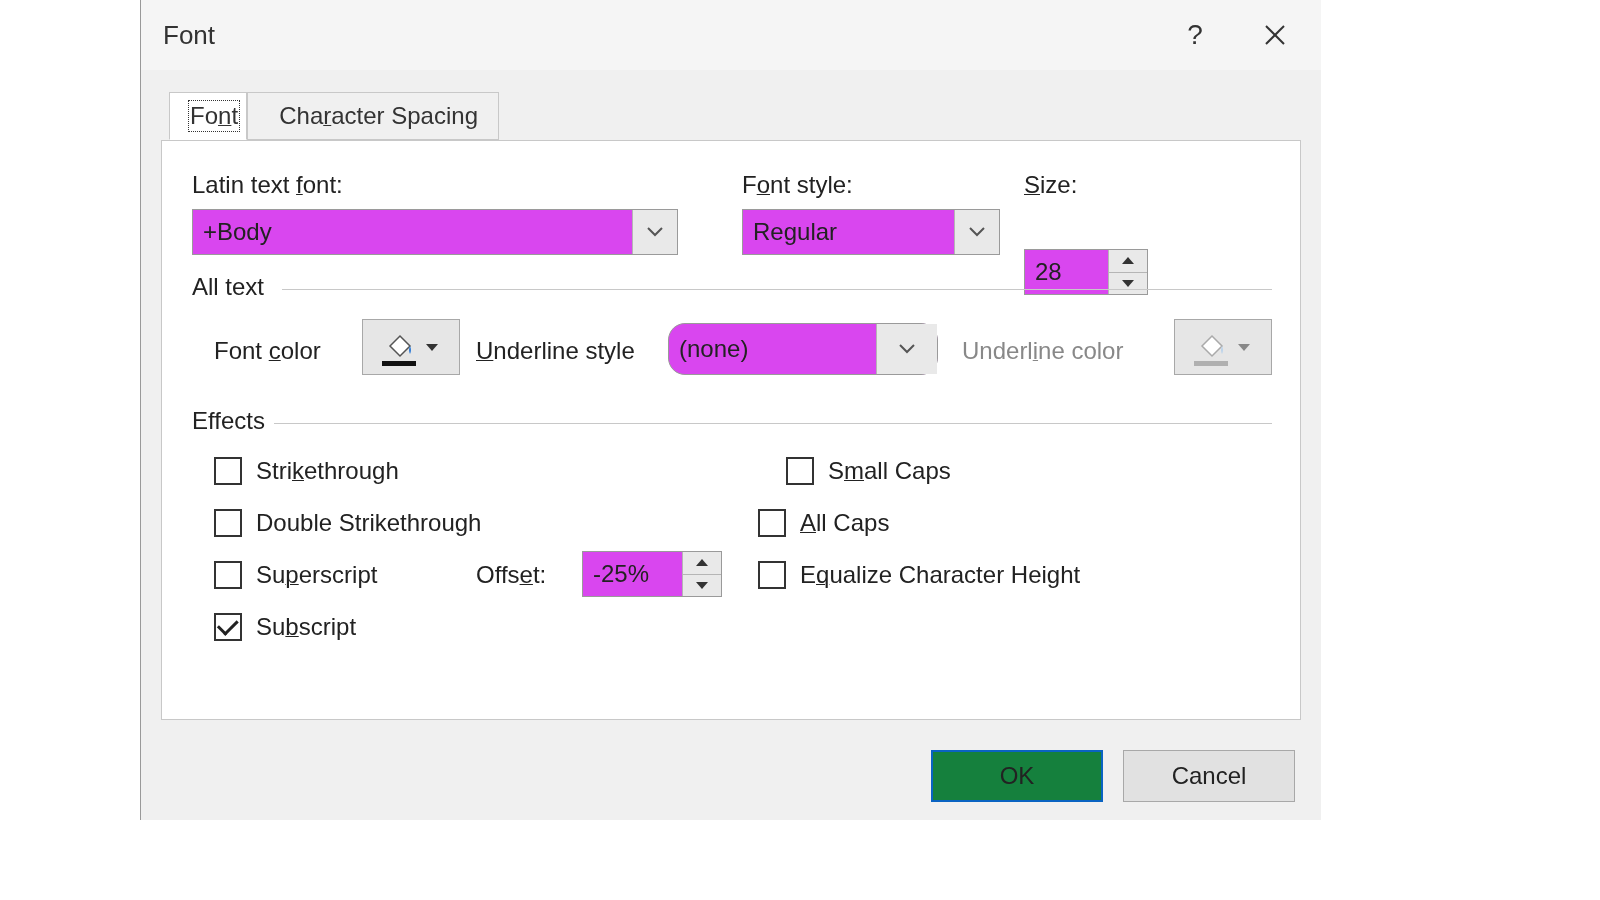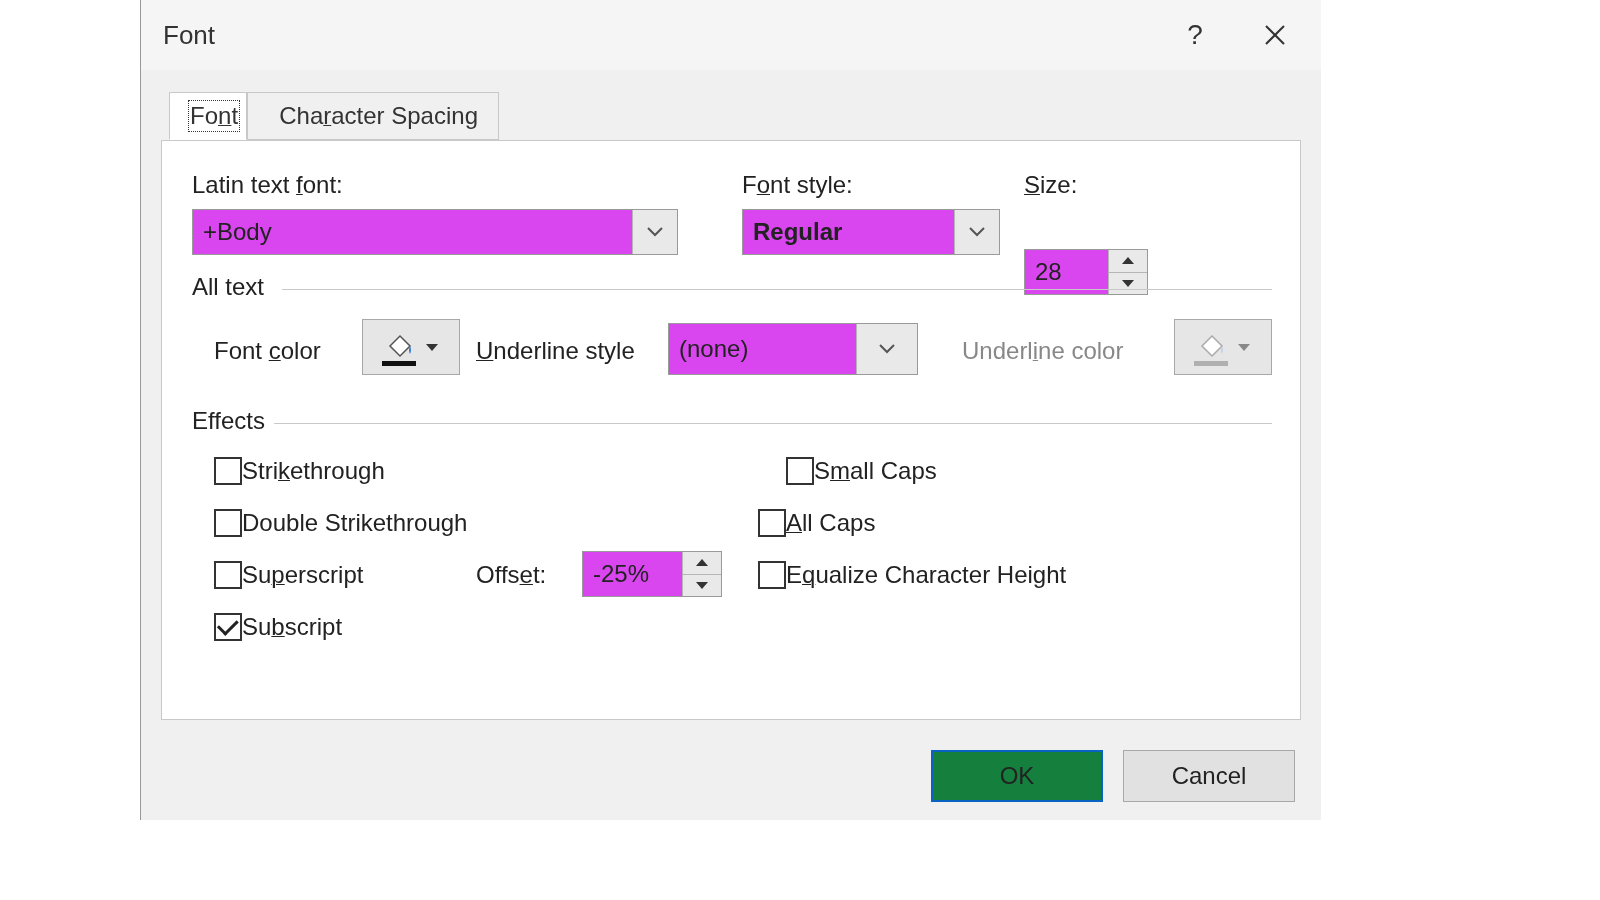--- a/index.html
+++ b/index.html
@@ -172,21 +172,21 @@
   .group-line {
     position: absolute;
     height: 1px;
     background: #c8c8c8;
   }
 
   .checkbox {
     position: absolute;
     display: flex;
     align-items: center;
-    gap: 0;
+    gap: 14px;
     font-size: 24px;
   }
   .cbox {
     width: 28px; height: 28px;
     border: 2px solid #333;
     box-sizing: border-box;
     background: #fff;
     display: flex; align-items: center; justify-content: center;
   }
   .cbox.checked::after {
@@ -256,21 +256,21 @@
 
     <div class="combo" style="left:30px; top:68px; width:486px;">
       <div class="val">+Body</div>
       <div class="ddbtn">
         <svg width="18" height="12" viewBox="0 0 18 12">
             <polyline points="2,2 9,9 16,2" fill="none" stroke="#555" stroke-width="2"></polyline>
           </svg>
       </div>
     </div>
 
-    <div class="combo" style="left:580px; top:68px; width:258px;font-weight:bold;">
+    <div class="combo" style="left:580px; top:68px; width:258px;">
       <div class="val">Regular</div>
       <div class="ddbtn">
         <svg width="18" height="12" viewBox="0 0 18 12">
             <polyline points="2,2 9,9 16,2" fill="none" stroke="#555" stroke-width="2"></polyline>
           </svg>
       </div>
     </div>
 
     <div class="numbox" style="left:862px; top:68px; width:124px;margin-top:40px;">
       <div class="val">28</div>
@@ -297,21 +297,21 @@
             <path d="M26 14 Q28 18 26 22 Q24 18 26 14 Z" fill="#2e7bd6"></path>
           </svg>
         <div class="underline"></div>
       </div>
       <div class="tridown"></div>
     </div>
 
     <div class="lbl" style="left:314px; top:196px;">
       <span class="u1">U</span><span>nderline style</span>
     </div>
-    <div class="combo" style="left:506px; top:182px; width:250px; height:52px;">
+    <div class="combo" style="left:506px; top:182px; width:270px; height:52px;border-radius:17px;">
       <div class="val">(none)</div>
       <div class="ddbtn" style="width:60px;">
         <svg width="18" height="12" viewBox="0 0 18 12">
             <polyline points="2,2 9,9 16,2" fill="none" stroke="#555" stroke-width="2"></polyline>
           </svg>
       </div>
     </div>
 
     <div class="lbl disabled" style="left:800px; top:196px;">
       <span>Underl</span><span class="u1">i</span><span>ne color</span>

